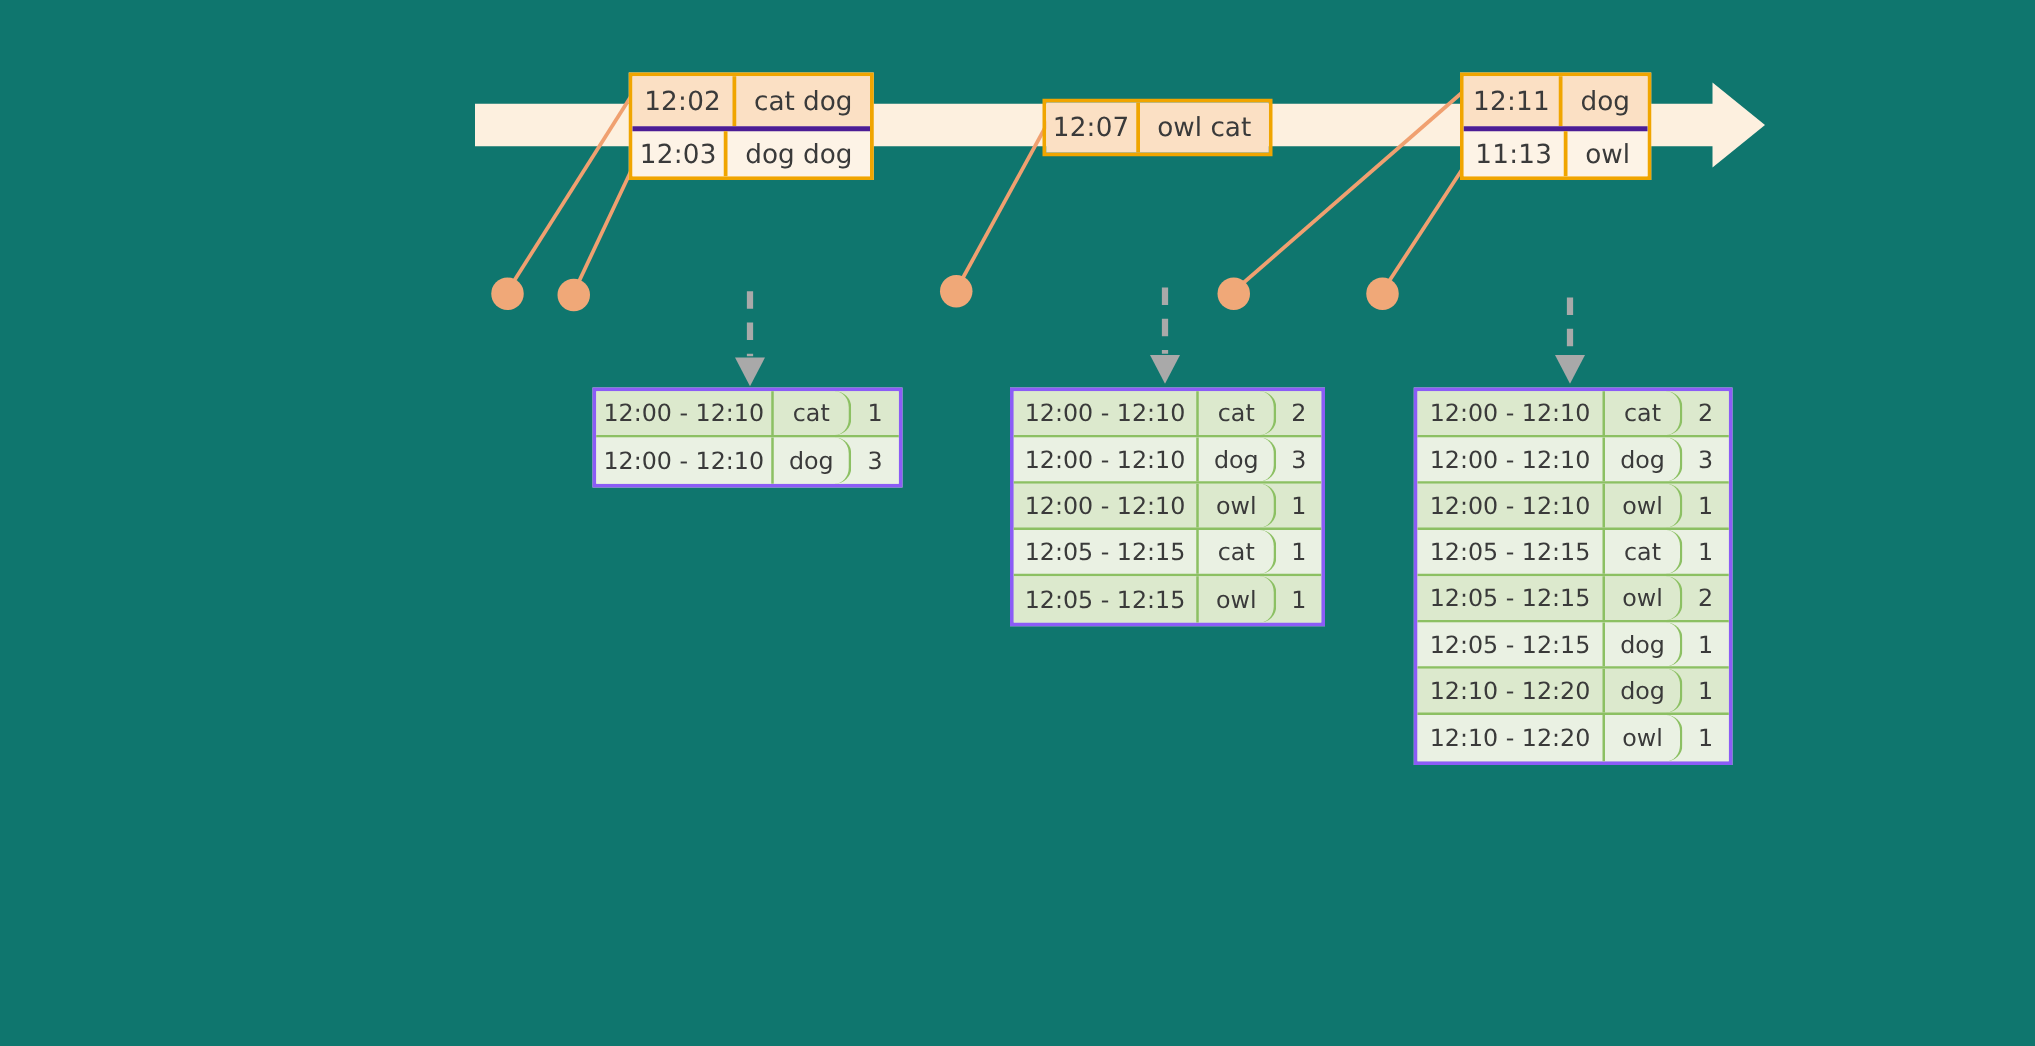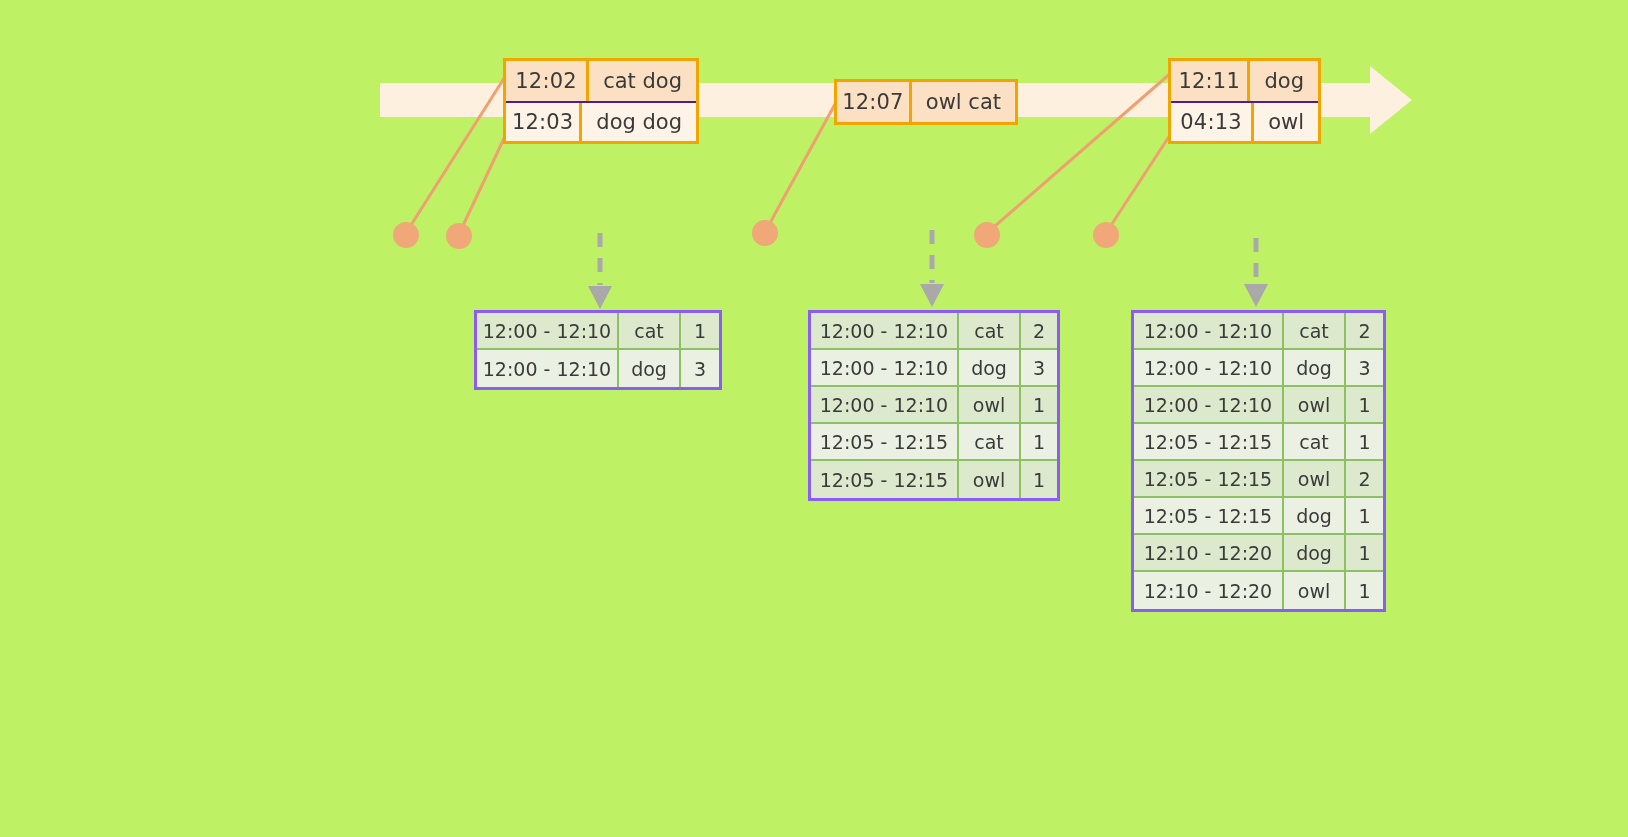--- a/index.html
+++ b/index.html
@@ -12,21 +12,21 @@
     height: 837px;
     position: relative;
     overflow: hidden;
     font-family: "DejaVu Sans", sans-serif;
   }
   #stage {
     position: absolute;
     left: 0; top: 0;
     width: 1628px;
     height: 837px;
-    background: #bef264;
+    background: #0f766e;
   }
   
   #timeline-svg {
     position: absolute;
     left: 0; top: 0;
     width: 1628px;
     height: 837px;
     pointer-events: none;
   }
   .event-box {
@@ -37,21 +37,21 @@
     flex-direction: column;
     background: #fdf0df;
   }
   .event-row {
     display: flex;
     flex-direction: row;
     height: 40px;
     box-sizing: border-box;
   }
   .event-row + .event-row {
-    border-top: 2px solid #4c1d95;
+    border-top: 4px solid #4c1d95;
   }
   .event-row.shade-a { background: #fbe0c4; }
   .event-row.shade-b { background: #fdf3e6; }
   .event-time {
     width: 86px;
     box-sizing: border-box;
     border-right: 3px solid #f0a500;
     display: flex;
     align-items: center;
     justify-content: center;
@@ -99,20 +99,21 @@
     white-space: nowrap;
   }
   .res-word {
     box-sizing: border-box;
     border-right: 2px solid #8cc063;
     display: flex;
     align-items: center;
     justify-content: center;
     font-size: 19px;
     color: #3a3a3a;
+    border-radius: 13px;
   }
   .res-count {
     box-sizing: border-box;
     display: flex;
     align-items: center;
     justify-content: center;
     font-size: 19px;
     color: #3a3a3a;
   }
   
@@ -185,21 +186,21 @@
       <div class="event-words">owl cat</div>
     </div>
   </div>
 
   <div class="event-box" style="left:1168px; top:58px; width:153px;">
     <div class="event-row shade-a">
       <div class="event-time">12:11</div>
       <div class="event-words">dog</div>
     </div>
     <div class="event-row shade-b">
-      <div class="event-time">04:13</div>
+      <div class="event-time">11:13</div>
       <div class="event-words">owl</div>
     </div>
   </div>
 
   <div class="result-table t1" style="left:474px; top:310px; width:248px;">
     <div class="res-row shade-a">
       <div class="res-window">12:00 - 12:10</div>
       <div class="res-word">cat</div>
       <div class="res-count">1</div>
     </div>

